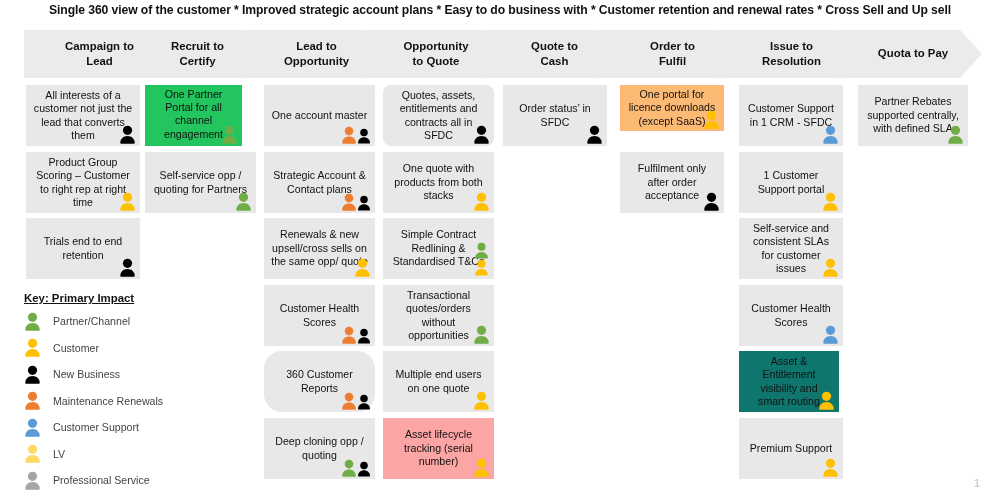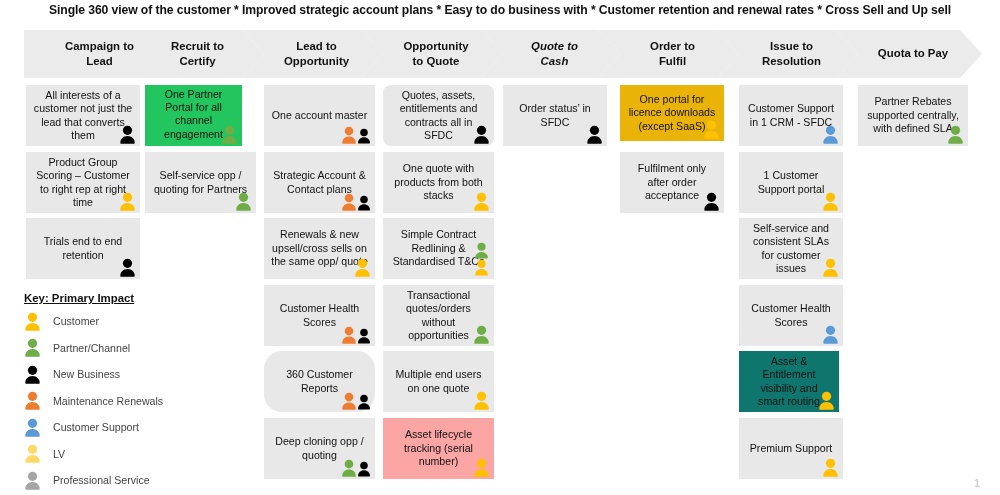--- a/index.html
+++ b/index.html
@@ -109,21 +109,21 @@
           <span>Lead to</span>
           <span>Opportunity</span>
         </div>
       </div>
       <div class="chev chev-mid" style="left: 361px; width: 142px;">
         <div style="display:block">
           <span>Opportunity</span>
           <span>to Quote</span>
         </div>
       </div>
-      <div class="chev chev-mid" style="left: 481px; width: 139px; font-style: italic;">
+      <div class="chev chev-mid" style="left: 481px; width: 139px;">
         <div style="display:block">
           <span>Quote to</span>
           <span>Cash</span>
         </div>
       </div>
       <div class="chev chev-mid" style="left: 598px; width: 141px;">
         <div style="display:block">
           <span>Order to</span>
           <span>Fulfil</span>
         </div>
@@ -351,21 +351,21 @@
       </div>
       <div class="card" style="left: 503px; top: 85px; width: 104px; height: 61px; background: rgb(232, 232, 232);">
         <div class="card-text">Order status’ in SFDC</div>
         <div class="glyphs">
           <svg class="person" width="17" height="19" viewBox="0 0 17 19">
             <circle cx="8.5" cy="5.3" r="4.6" fill="#000000"></circle>
             <path d="M8.5 11.1c4.2 0 7.2 2.9 7.2 6.6 0 .7-.3 1-1 1H2.3c-.7 0-1-.3-1-1 0-3.7 3-6.6 7.2-6.6z" fill="#000000"></path>
           </svg>
         </div>
       </div>
-      <div class="card" style="left: 620px; top: 85px; width: 104px; height: 56px; background: #eab308;">
+      <div class="card" style="left: 620px; top: 85px; width: 104px; height: 46px; background: #fdba74;">
         <div class="card-text">One portal for licence downloads (except SaaS)</div>
         <div class="glyphs">
           <svg class="person" width="17" height="19" viewBox="0 0 17 19">
             <circle cx="8.5" cy="5.3" r="4.6" fill="#FFC000"></circle>
             <path d="M8.5 11.1c4.2 0 7.2 2.9 7.2 6.6 0 .7-.3 1-1 1H2.3c-.7 0-1-.3-1-1 0-3.7 3-6.6 7.2-6.6z" fill="#FFC000"></path>
           </svg>
         </div>
       </div>
       <div class="card" style="left: 620px; top: 152px; width: 104px; height: 61px; background: rgb(232, 232, 232);">
         <div class="card-text">Fulfilment only after order acceptance</div>
@@ -440,38 +440,38 @@
         </div>
       </div>
     </div>
 
   <div class="legend">
     <div class="legend-title">Key: Primary Impact</div>
     <div id="legend-rows">
         <div class="legend-row">
           <span class="legend-ico">
             <svg class="person" width="17" height="19" viewBox="0 0 17 19">
+              <circle cx="8.5" cy="5.3" r="4.6" fill="#70AD47"></circle>
+              <path d="M8.5 11.1c4.2 0 7.2 2.9 7.2 6.6 0 .7-.3 1-1 1H2.3c-.7 0-1-.3-1-1 0-3.7 3-6.6 7.2-6.6z" fill="#70AD47"></path>
+            </svg>
+          </span>
+          <span class="legend-label">Partner/Channel</span>
+        </div>
+        <div class="legend-row">
+          <span class="legend-ico">
+            <svg class="person" width="17" height="19" viewBox="0 0 17 19">
               <circle cx="8.5" cy="5.3" r="4.6" fill="#FFC000"></circle>
               <path d="M8.5 11.1c4.2 0 7.2 2.9 7.2 6.6 0 .7-.3 1-1 1H2.3c-.7 0-1-.3-1-1 0-3.7 3-6.6 7.2-6.6z" fill="#FFC000"></path>
             </svg>
           </span>
           <span class="legend-label">Customer</span>
         </div>
         <div class="legend-row">
           <span class="legend-ico">
             <svg class="person" width="17" height="19" viewBox="0 0 17 19">
-              <circle cx="8.5" cy="5.3" r="4.6" fill="#70AD47"></circle>
-              <path d="M8.5 11.1c4.2 0 7.2 2.9 7.2 6.6 0 .7-.3 1-1 1H2.3c-.7 0-1-.3-1-1 0-3.7 3-6.6 7.2-6.6z" fill="#70AD47"></path>
-            </svg>
-          </span>
-          <span class="legend-label">Partner/Channel</span>
-        </div>
-        <div class="legend-row">
-          <span class="legend-ico">
-            <svg class="person" width="17" height="19" viewBox="0 0 17 19">
               <circle cx="8.5" cy="5.3" r="4.6" fill="#000000"></circle>
               <path d="M8.5 11.1c4.2 0 7.2 2.9 7.2 6.6 0 .7-.3 1-1 1H2.3c-.7 0-1-.3-1-1 0-3.7 3-6.6 7.2-6.6z" fill="#000000"></path>
             </svg>
           </span>
           <span class="legend-label">New Business</span>
         </div>
         <div class="legend-row">
           <span class="legend-ico">
             <svg class="person" width="17" height="19" viewBox="0 0 17 19">
               <circle cx="8.5" cy="5.3" r="4.6" fill="#ED7D31"></circle>

